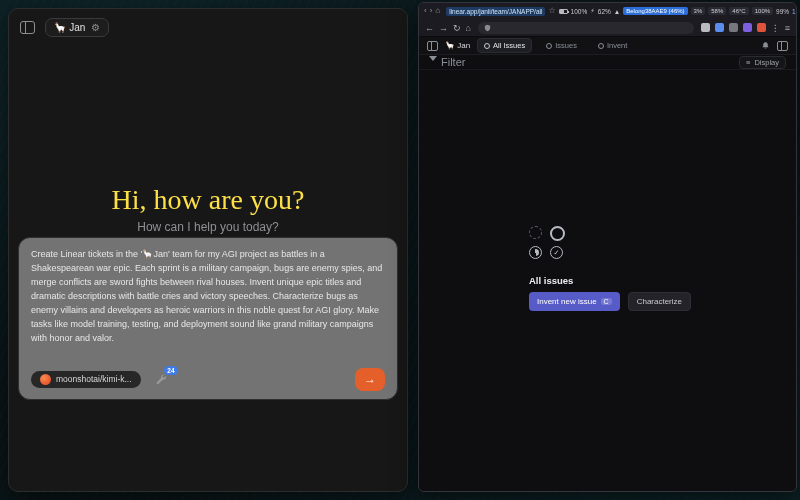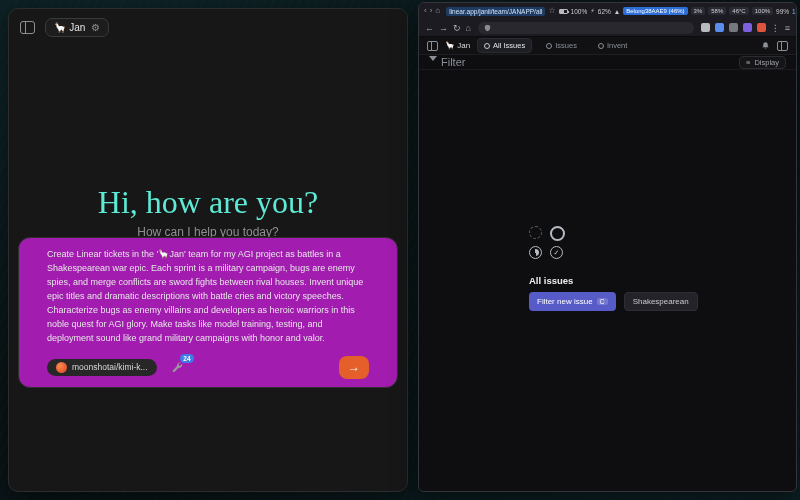--- a/index.html
+++ b/index.html
@@ -15,26 +15,26 @@
   .jan-window { position:absolute; left:8px; top:8px; width:400px; height:484px;
     background:#171717; border:1px solid #2d2d2d; border-radius:10px;
     box-shadow:0 6px 26px rgba(0,0,0,.55); overflow:hidden; }
   .jan-header { display:flex; align-items:center; gap:10px; padding:9px 11px; }
   .panel-icon { width:15px; height:13px; border:1.5px solid #8f8f8f; border-radius:3px; position:relative; flex:0 0 auto; }
   .panel-icon::after { content:''; position:absolute; left:3.5px; top:0; bottom:0; width:1.5px; background:#8f8f8f; }
   .team-chip { display:inline-flex; align-items:center; gap:6px; border:1px solid #3a3a3a; background:#1d1d1d;
     border-radius:7px; padding:3px 8px; font-size:10px; color:#e3e3e3; }
   .gear { color:#8d8d8d; font-size:10px; line-height:1; }
   .jan-center { margin-top:138px; text-align:center; }
-  .jan-center h1 { font-family:"Liberation Serif","DejaVu Serif",serif; font-weight:500; font-size:32px; color:#5eead4; }
+  .jan-center h1 { font-family:"Liberation Serif","DejaVu Serif",serif; font-weight:500; font-size:28px; color:#fde047; }
   .jan-sub { margin-top:4px; font-size:12px; color:#8f8f94; }
-  .composer { position:absolute; left:9px; right:9px; top:228px; background:#a21caf;
-    border:1px solid #2f2f2f; border-radius:12px; padding:10px 28px 8px; }
+  .composer { position:absolute; left:9px; right:9px; top:228px; background:#737373;
+    border:1px solid #2f2f2f; border-radius:12px; padding:10px 12px 8px; }
   .prompt-text { font-size:9px; line-height:1.55; color:#e7e7e7; }
-  .composer-bar { display:flex; align-items:center; gap:14px; margin-top:10px; }
+  .composer-bar { display:flex; align-items:center; gap:14px; margin-top:22px; }
   .model-chip { display:flex; align-items:center; gap:5px; background:#272727; border-radius:12px;
     padding:3px 9px; font-size:8.5px; color:#d8d8d8; }
   .model-icon { width:11px; height:11px; border-radius:50%;
     background:radial-gradient(circle at 35% 35%, #ff8a50, #d8421f); flex:0 0 auto; }
   .tools-wrap { position:relative; display:flex; align-items:center; }
   .tools-glyph { color:#9a9a9a; }
   .tools-badge { position:absolute; top:-7px; right:-11px; background:#3f7ce8; color:#fff;
     font-size:6.5px; font-weight:bold; padding:1px 3px; border-radius:6px; }
   .send-btn { margin-left:auto; width:30px; height:23px; border:none; border-radius:8px;
     background:#e55f2a; color:#fff; font-size:12px; display:flex; align-items:center; justify-content:center; cursor:pointer; }
@@ -224,24 +224,24 @@
         <div class="empty-state">
           <div class="status-icons">
             <span class="ic ic-backlog"></span>
             <span class="ic ic-todo"></span>
             <span class="ic ic-progress"></span>
             <span class="ic ic-done">✓</span>
           </div>
           <div class="empty-title">All issues</div>
           <div class="empty-actions">
             <button class="btn-primary">
-              <span>Filter new issue</span>
+              <span>Invent new issue</span>
               <span class="kbd">C</span>
             </button>
-            <button class="btn-secondary">Shakespearean</button>
+            <button class="btn-secondary">Characterize</button>
           </div>
         </div>
       </main>
 
     </div>
   </section>
 
 </div>
 
 </body></html>

